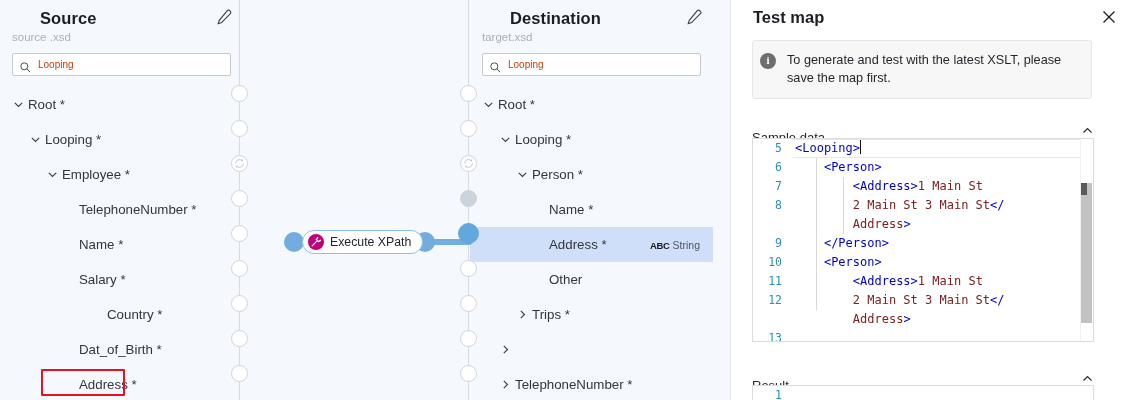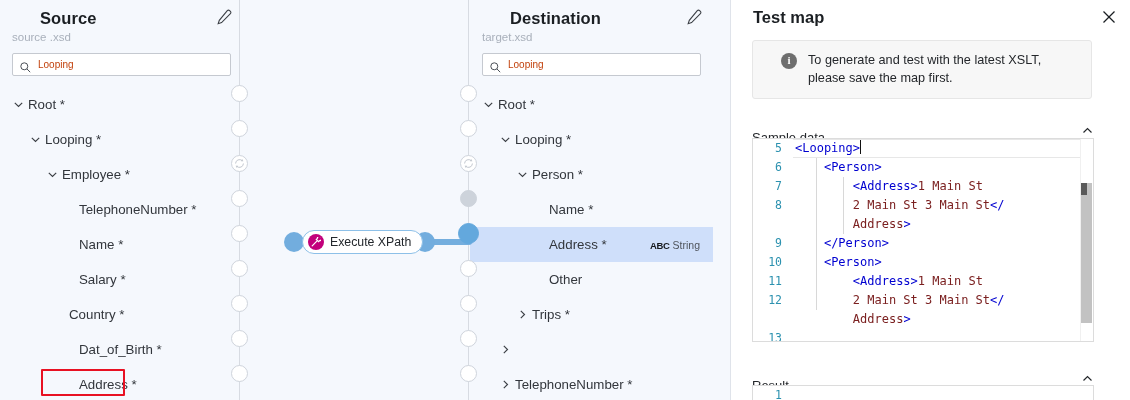--- a/index.html
+++ b/index.html
@@ -237,21 +237,21 @@
   .tm-info {
     position: absolute;
     left: 21px; top: 40px;
     width: 340px;
     min-height: 56px;
     background: #f7f7f7;
     border: 1px solid #e6e6e6;
     border-radius: 3px;
     display: flex;
     gap: 11px;
-    padding: 11px 28px;
+    padding: 11px 7px;
   }
   .info-icon {
     flex: 0 0 16px;
     width: 16px; height: 16px;
     border-radius: 50%;
     background: #6e6e6e;
     position: relative;
     margin-top: 1px;
   }
   .info-icon::after {
@@ -438,21 +438,21 @@
             <span class="tree-label">TelephoneNumber *</span>
           </div>
           <div class="tree-row" style="padding-left: 63px;">
             <span class="chev placeholder"></span>
             <span class="tree-label">Name *</span>
           </div>
           <div class="tree-row" style="padding-left: 63px;">
             <span class="chev placeholder"></span>
             <span class="tree-label">Salary *</span>
           </div>
-          <div class="tree-row" style="padding-left: 53px;">
+          <div class="tree-row" style="padding-left: 91px;">
             <span class="chev placeholder"></span>
             <span class="tree-label">Country *</span>
           </div>
           <div class="tree-row" style="padding-left: 63px;">
             <span class="chev placeholder"></span>
             <span class="tree-label">Dat_of_Birth *</span>
           </div>
           <div class="tree-row" style="padding-left: 63px;">
             <span class="chev placeholder"></span>
             <span class="tree-label">Address *</span>

